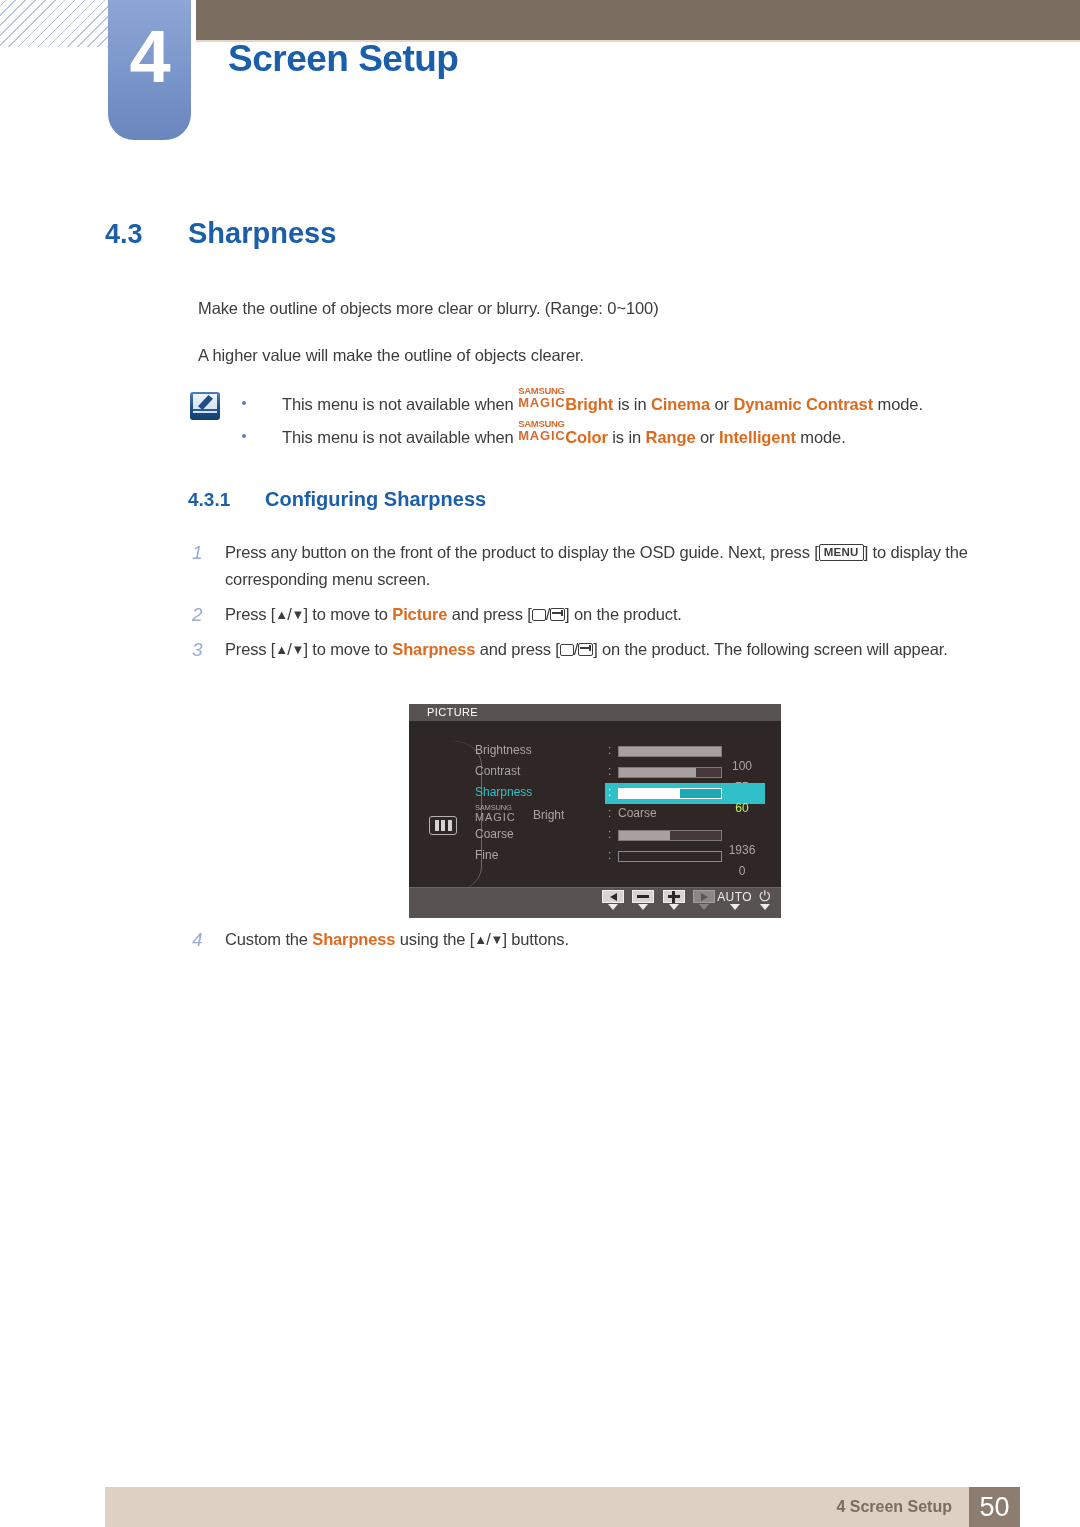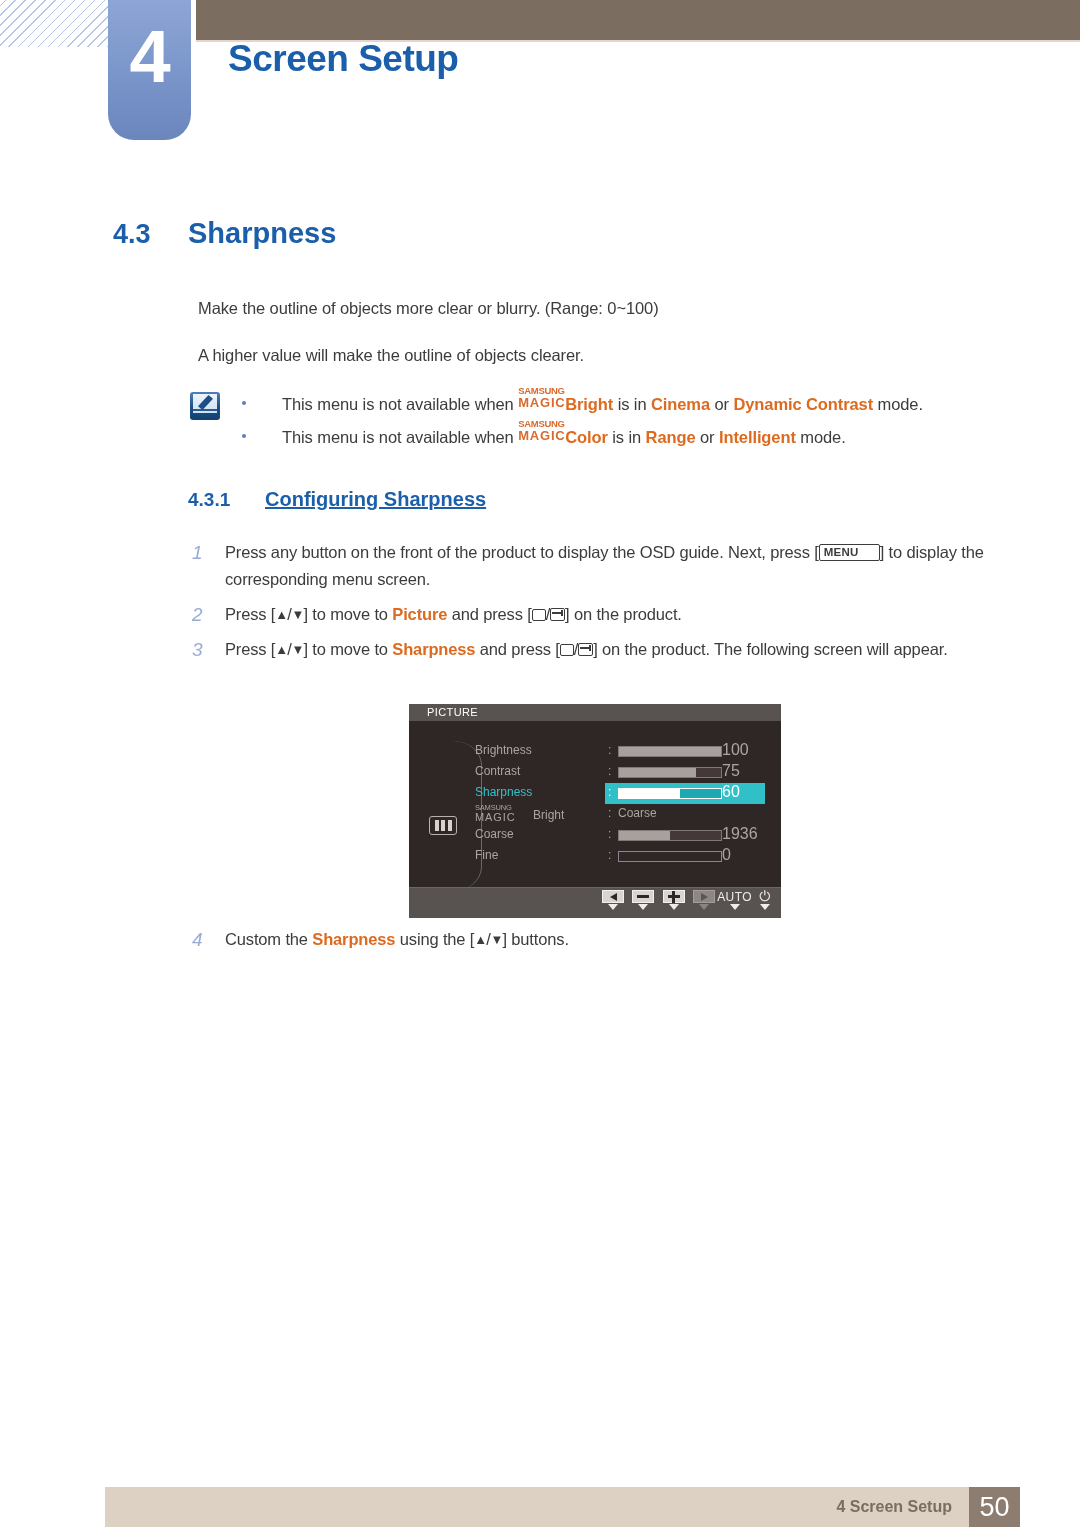--- a/index.html
+++ b/index.html
@@ -68,21 +68,20 @@
     letter-spacing: -0.5px;
   }
 
   
   .h2-num {
     position: absolute;
     left: 105px; top: 219px;
     font-size: 27px;
     font-weight: bold;
     color: #1b5faa;
-    margin-left: 8px;
   }
   .h2-text {
     position: absolute;
     left: 188px; top: 217px;
     font-size: 29px;
     font-weight: bold;
     color: #1b5faa;
   }
   .h3-num {
     position: absolute;
@@ -90,21 +89,20 @@
     font-size: 19px;
     font-weight: bold;
     color: #1b5faa;
   }
   .h3-text {
     position: absolute;
     left: 265px; top: 488px;
     font-size: 20px;
     font-weight: bold;
     color: #1b5faa;
-    text-decoration: underline;
   }
 
   
   .para {
     position: absolute;
     left: 198px;
     font-size: 16.5px;
     color: #3c3c3c;
     letter-spacing: -0.1px;
   }
@@ -208,21 +206,21 @@
   }
   .s-1 { top: 539px; }
   .s-2 { top: 601px; }
   .s-3 { top: 636px; }
   .s-4 { top: 926px; }
 
   .keycap {
     display: inline-block;
     border: 1.4px solid #3c3c3c;
     border-radius: 2px;
-    padding: 0px 20px 1px 4px;
+    padding: 0px 4px 1px 4px;
     font-size: 11.5px;
     font-weight: bold;
     line-height: 14px;
     vertical-align: 2px;
     letter-spacing: 0.3px;
   }
   .glyph {
     display: inline-block;
     font-size: 13px;
     vertical-align: 1px;
@@ -343,24 +341,24 @@
   }
   .osd-bar .fill {
     position: absolute;
     left: 0; top: 0;
     height: 100%;
     background: #a7a09c;
   }
   .osd-val {
     position: absolute;
     left: 313px;
-    top: 0;
+    top: 18px;
     width: 40px;
-    text-align: left;
-    font-size: 16px;
+    text-align: center;
+    font-size: 12px;
     color: #aba4a0;
   }
   .osd-text-val {
     position: absolute;
     left: 209px;
     top: 2px;
     font-size: 12px;
     color: #aba4a0;
   }
 
@@ -585,21 +583,21 @@
       <span class="osd-val">75</span>
     </div>
 
     <div class="osd-row sel-label-only" style="top:62px">
       <span class="sel-band"></span>
       <span class="osd-label" style="color:#32c0c8">Sharpness</span>
       <span class="osd-colon" style="color:#ffffff">:</span>
       <span class="osd-bar" style="background:#1ea9b2;border-color:#ffffff">
           <span class="fill" style="width:60%;background:#ffffff"></span>
         </span>
-      <span class="osd-val" style="color:#ffffff">60</span>
+      <span class="osd-val" style="color:#bef264">60</span>
     </div>
 
     <div class="osd-row" style="top:83px">
       <span class="osd-magic">
         <span class="m1">SAMSUNG</span>
         <span class="m2">MAGIC</span>
       </span>
       <span class="osd-magic-sfx">Bright</span>
       <span class="osd-colon">:</span>
       <span class="osd-text-val">Coarse</span>

